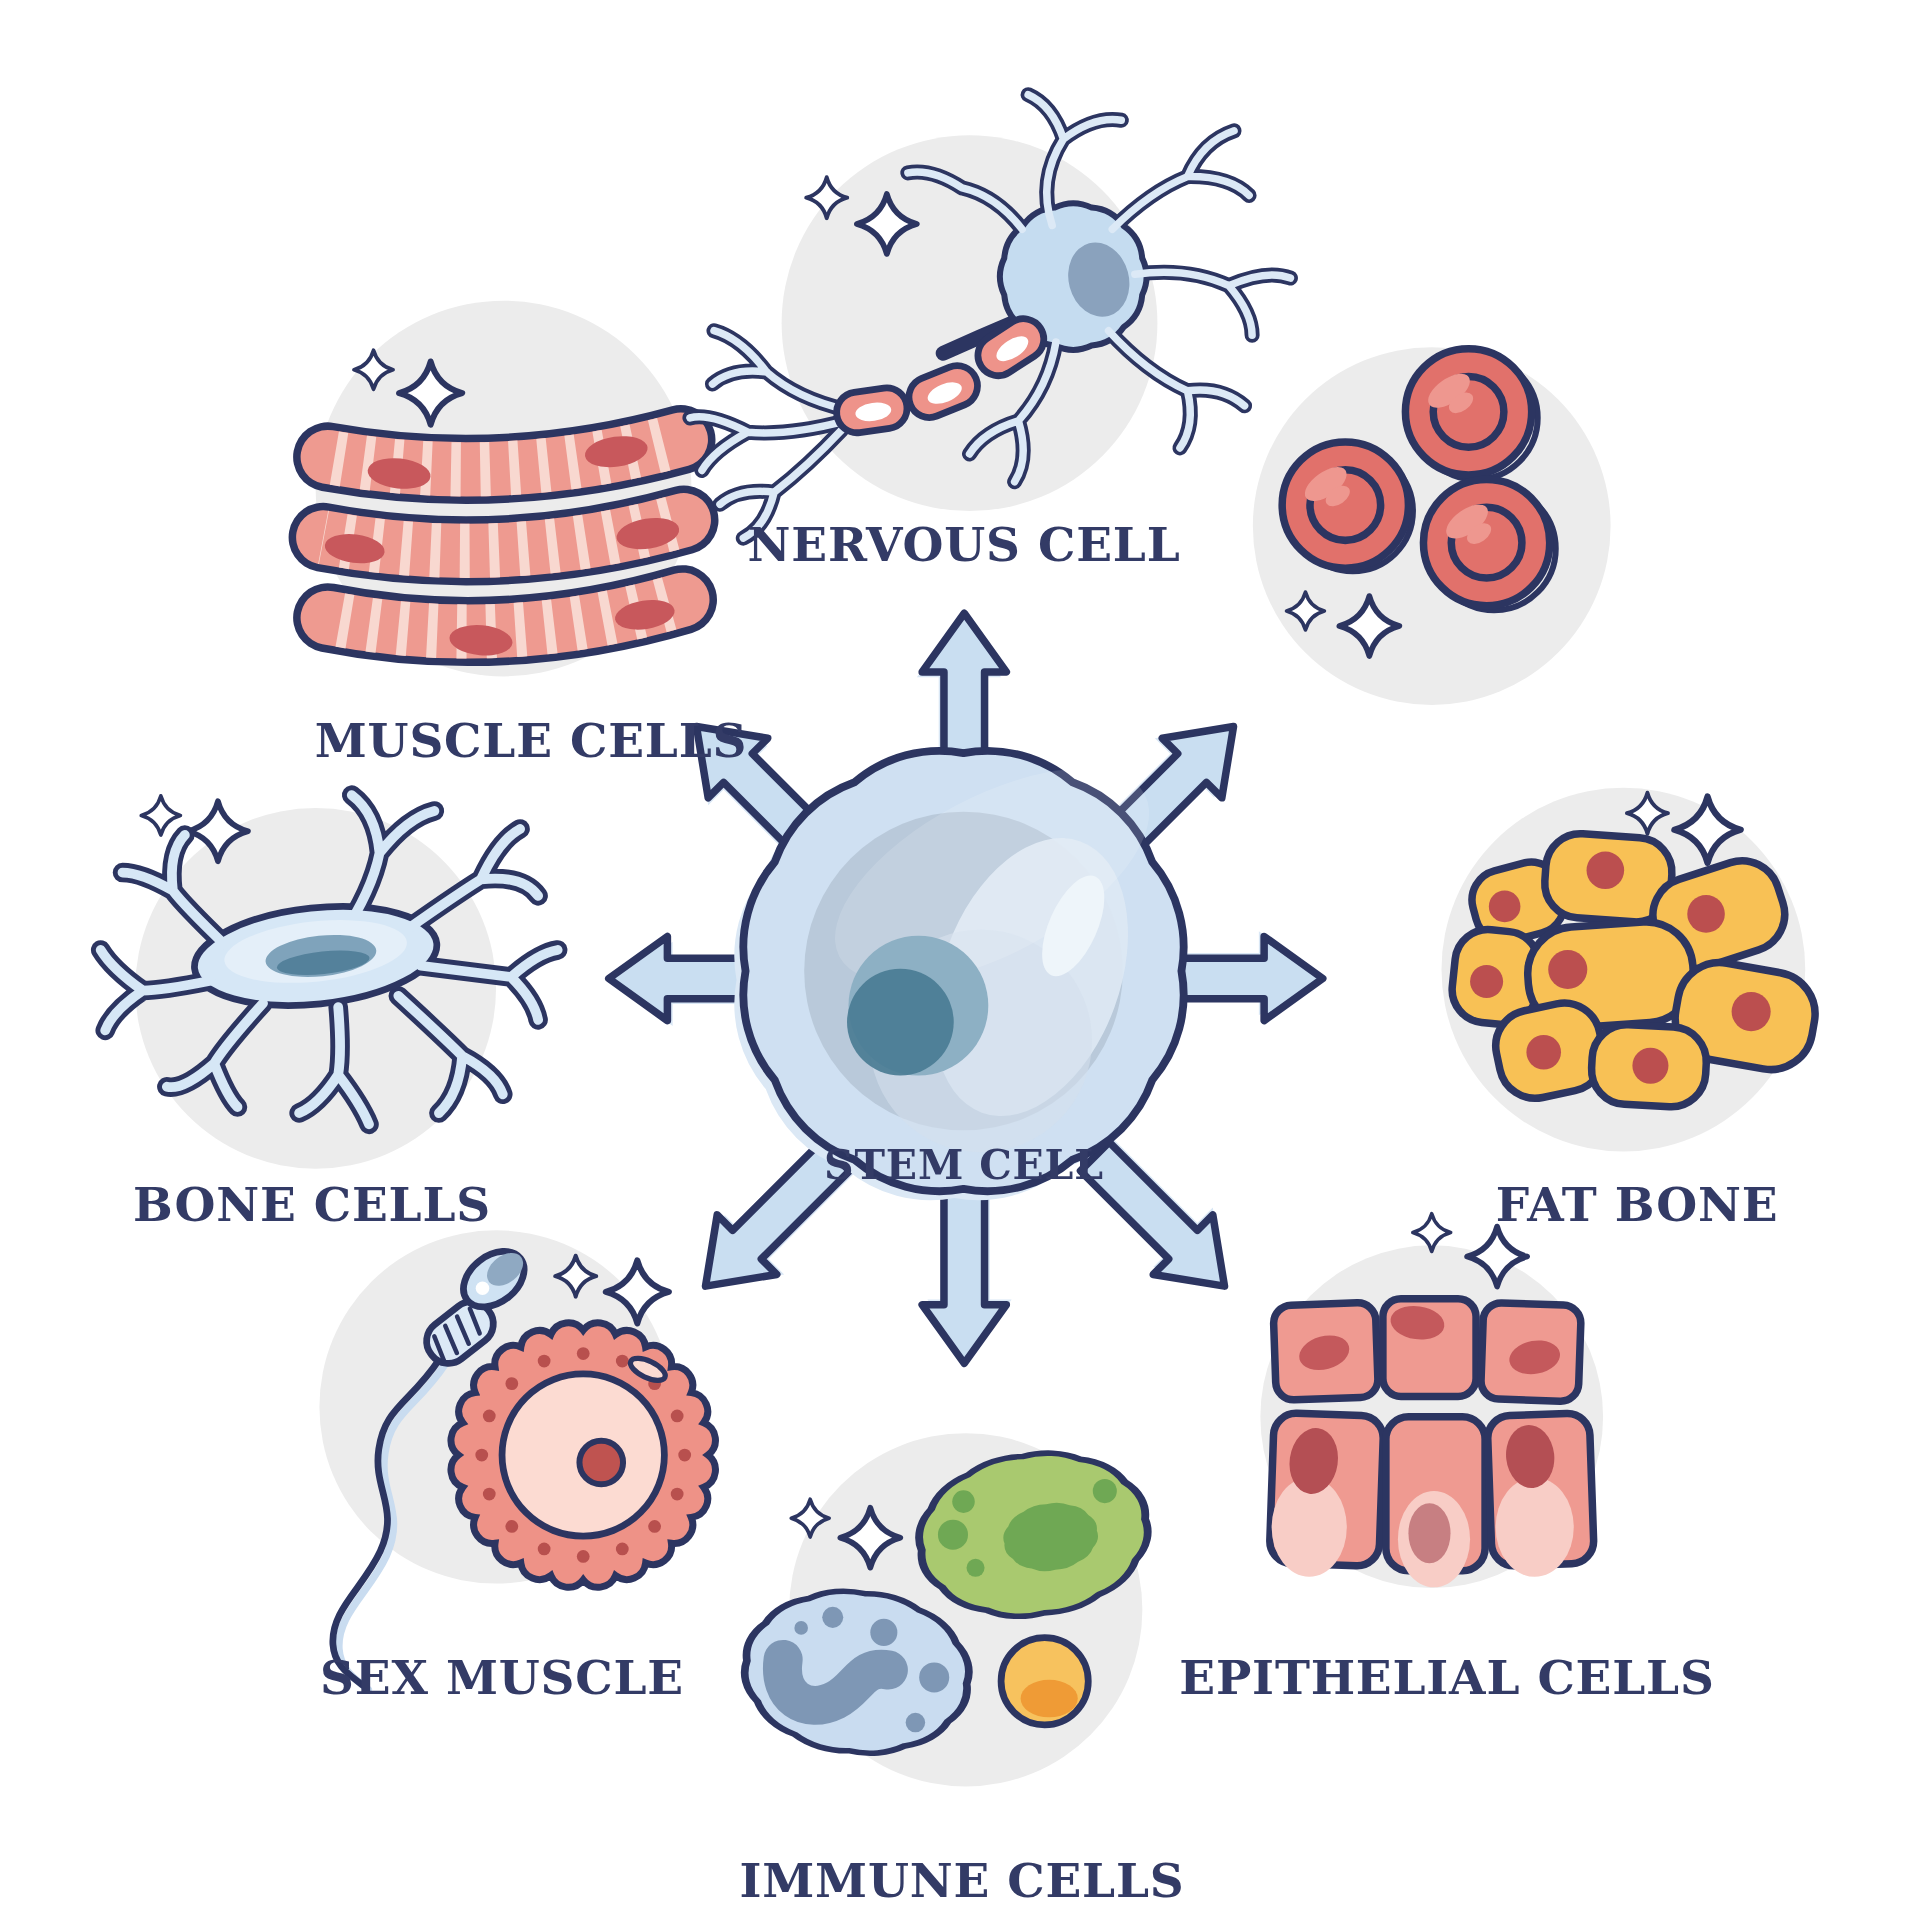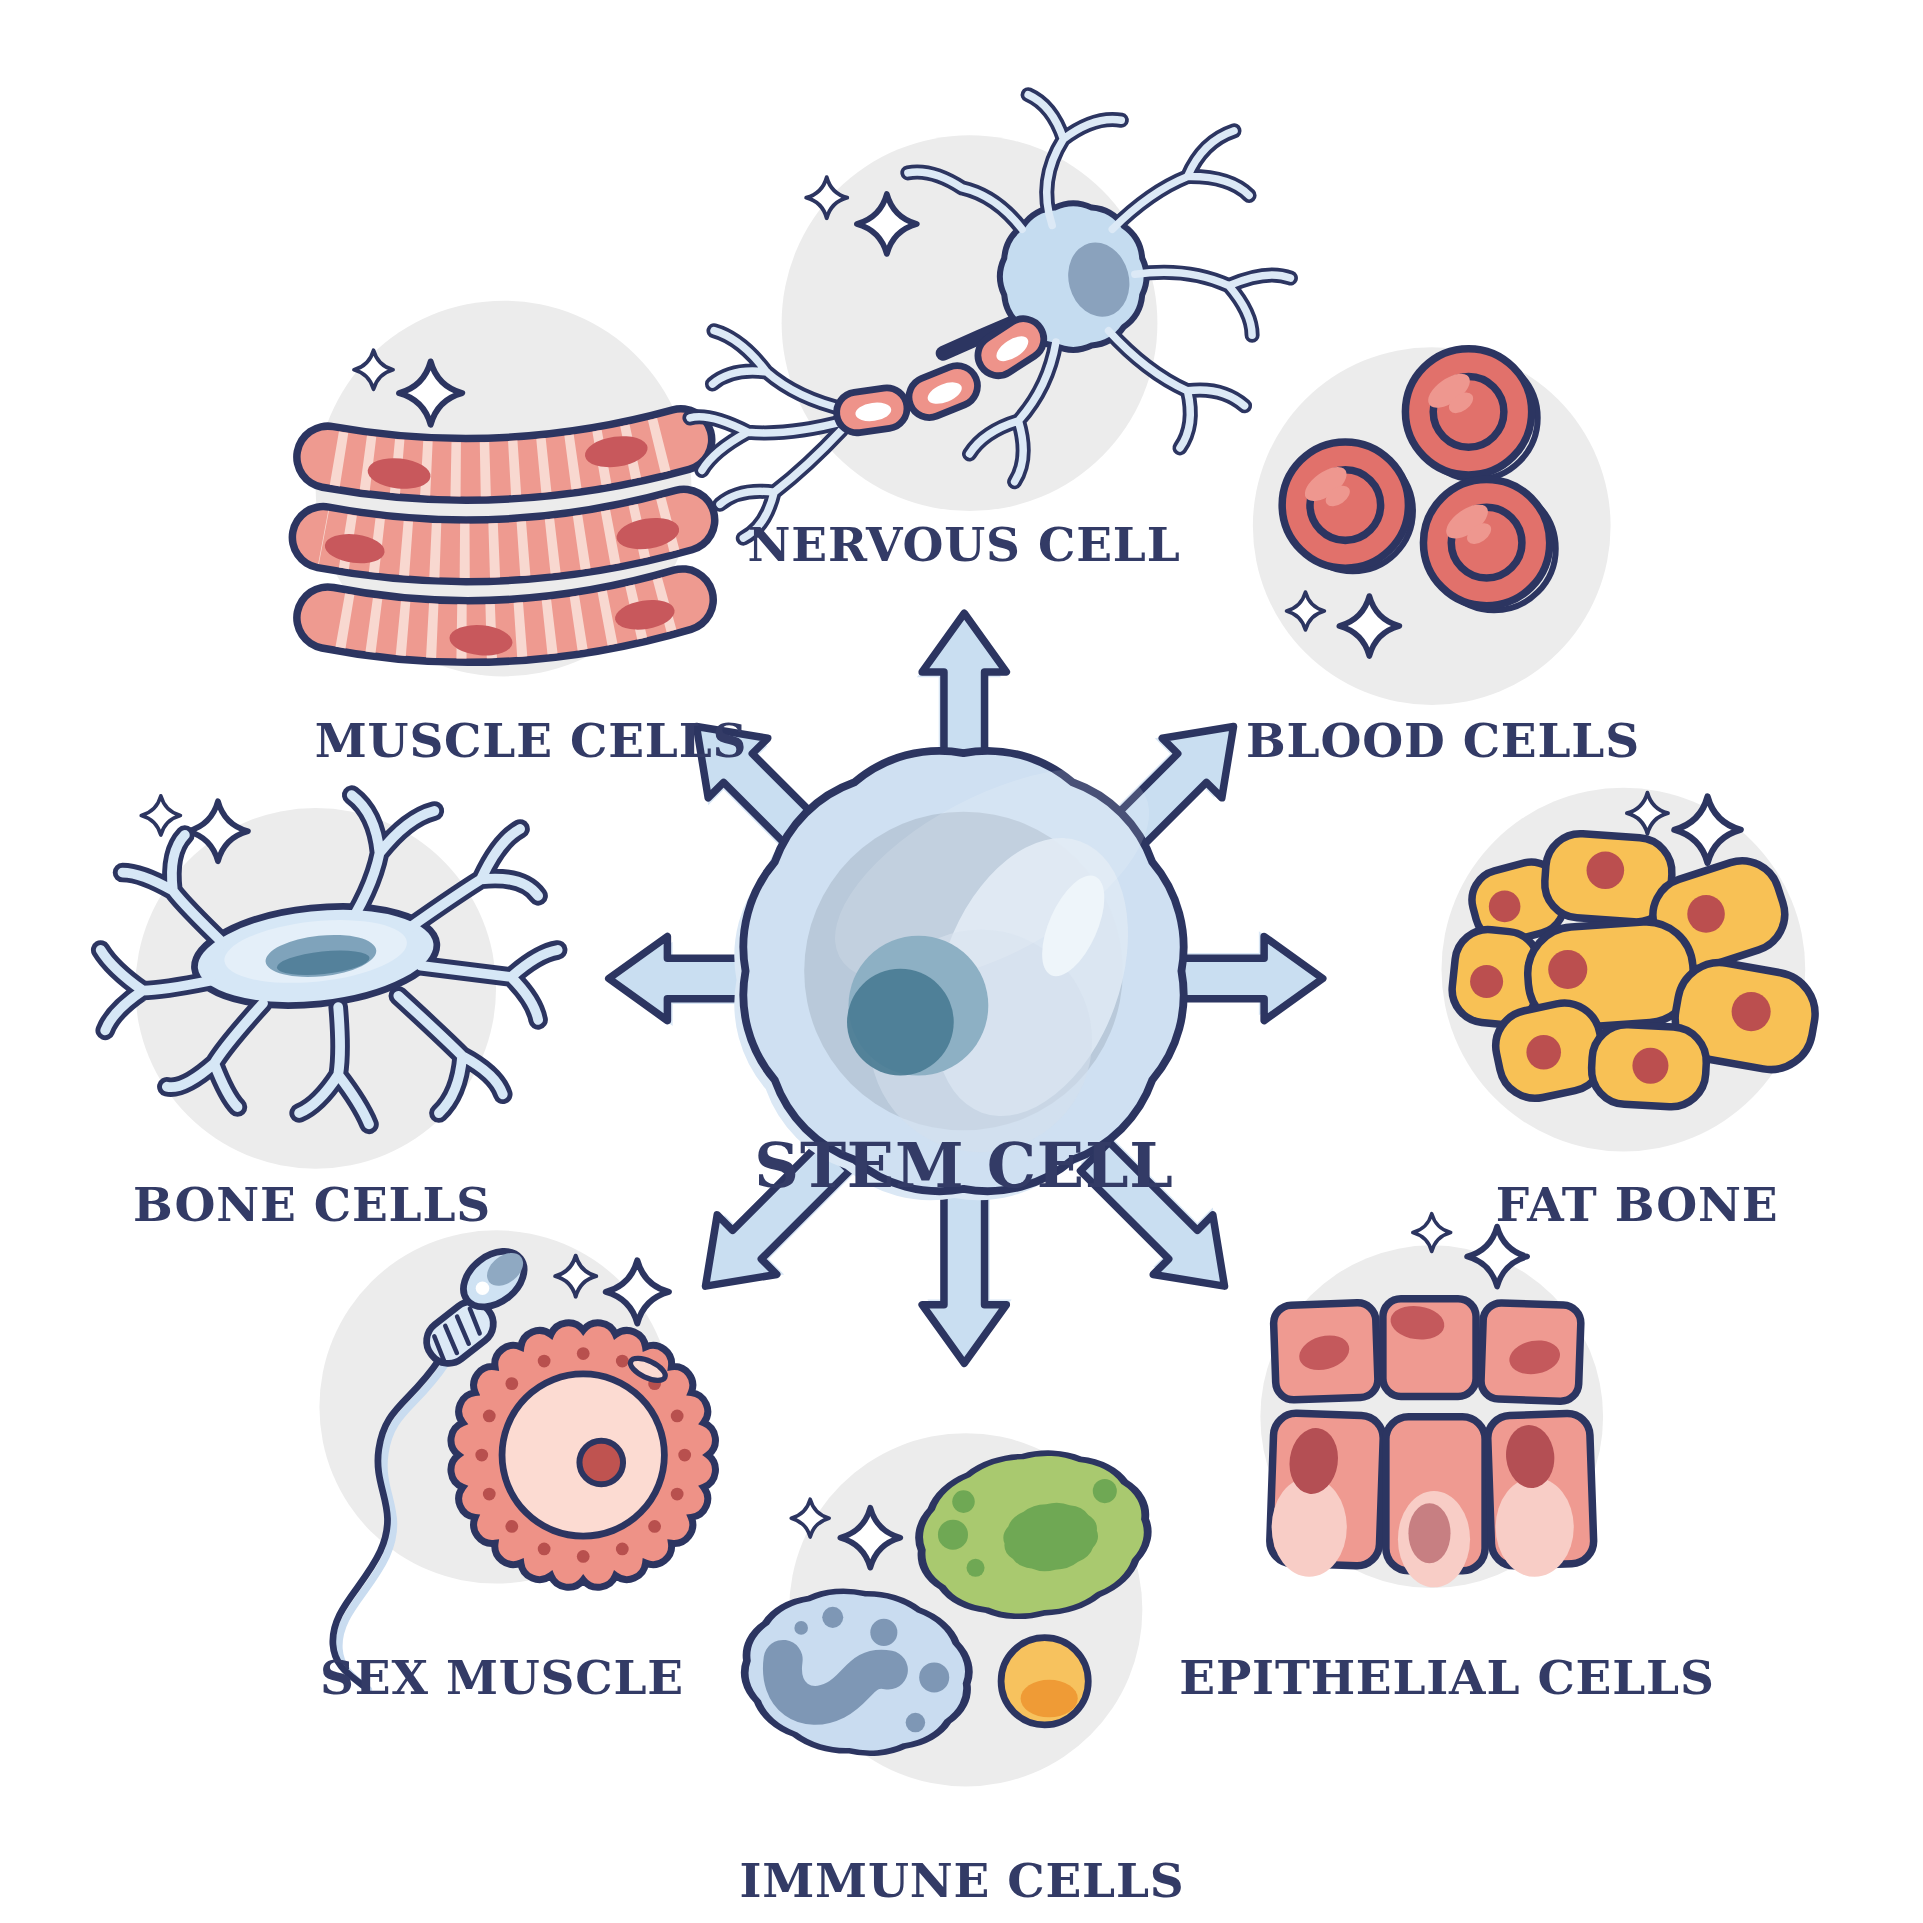--- a/index.html
+++ b/index.html
@@ -3,21 +3,21 @@
 <meta charset="utf-8">
 <style>
   html,body{margin:0;padding:0;width:1924px;height:1924px;background:#ffffff;overflow:hidden;}
   .stage{position:relative;width:1924px;height:1924px;font-family:"DejaVu Serif",serif;text-align:center;}
   .stage svg{position:absolute;left:0;top:0;}
   .cell-label{
     position:absolute;transform:translate(-50%,-50%);
     font-weight:700;font-size:47px;letter-spacing:0.8px;
     color:#333b66;white-space:nowrap;
   }
-  .center-label{font-size:62px;}
+  .center-label{font-size:41px;}
 </style>
 </head>
 <body>
 
 <div class="stage">
 <svg width="1924" height="1924" viewBox="0 0 2560 2560" xmlns="http://www.w3.org/2000/svg" xmlns:xlink="http://www.w3.org/1999/xlink">
   <defs>
     <path id="blob12" d="M100,0 A60,60 0 0 1 86.6,50 A60,60 0 0 1 50,86.6 A60,60 0 0 1 0,100 A60,60 0 0 1 -50,86.6 A60,60 0 0 1 -86.6,50 A60,60 0 0 1 -100,0 A60,60 0 0 1 -86.6,-50 A60,60 0 0 1 -50,-86.6 A60,60 0 0 1 0,-100 A60,60 0 0 1 50,-86.6 A60,60 0 0 1 86.6,-50 A60,60 0 0 1 100,0 Z"></path>
     <path id="blob24" d="M100,0 A15,15 0 0 1 96.6,25.9 A15,15 0 0 1 86.6,50 A15,15 0 0 1 70.7,70.7 A15,15 0 0 1 50,86.6 A15,15 0 0 1 25.9,96.6 A15,15 0 0 1 0,100 A15,15 0 0 1 -25.9,96.6 A15,15 0 0 1 -50,86.6 A15,15 0 0 1 -70.7,70.7 A15,15 0 0 1 -86.6,50 A15,15 0 0 1 -96.6,25.9 A15,15 0 0 1 -100,0 A15,15 0 0 1 -96.6,-25.9 A15,15 0 0 1 -86.6,-50 A15,15 0 0 1 -70.7,-70.7 A15,15 0 0 1 -50,-86.6 A15,15 0 0 1 -25.9,-96.6 A15,15 0 0 1 0,-100 A15,15 0 0 1 25.9,-96.6 A15,15 0 0 1 50,-86.6 A15,15 0 0 1 70.7,-70.7 A15,15 0 0 1 86.6,-50 A15,15 0 0 1 96.6,-25.9 A15,15 0 0 1 100,0 Z"></path>
     <g id="arrow">
@@ -289,21 +289,20 @@
       <ellipse cx="2042" cy="1806" rx="34" ry="22" transform="rotate(-10 2042 1806)" fill="#c4595c"></ellipse>
       <ellipse cx="1748" cy="1944" rx="32" ry="44" transform="rotate(8 1748 1944)" fill="#b44f54"></ellipse>
       <ellipse cx="1902" cy="2040" rx="28" ry="40" fill="#c77f82"></ellipse>
       <ellipse cx="2036" cy="1938" rx="32" ry="42" transform="rotate(-6 2036 1938)" fill="#b44f54"></ellipse>
     </g>
   </g>
 </svg>
 
   <div class="cell-label" style="left:964px;top:544px">NERVOUS CELL</div>
   <div class="cell-label" style="left:531px;top:740px">MUSCLE CELLS</div>
-  <div class="cell-label" style="left:1443px;top:740px">BLOOD CELLS</div>
   <div class="cell-label" style="left:312px;top:1204px">BONE CELLS</div>
   <div class="cell-label" style="left:1637px;top:1204px">FAT BONE</div>
   <div class="cell-label center-label" style="left:964px;top:1165px">STEM CELL</div>
   <div class="cell-label" style="left:502px;top:1677px">SEX MUSCLE</div>
   <div class="cell-label" style="left:962px;top:1880px">IMMUNE CELLS</div>
   <div class="cell-label" style="left:1447px;top:1677px">EPITHELIAL CELLS</div>
 </div>
 
 
 </body></html>

